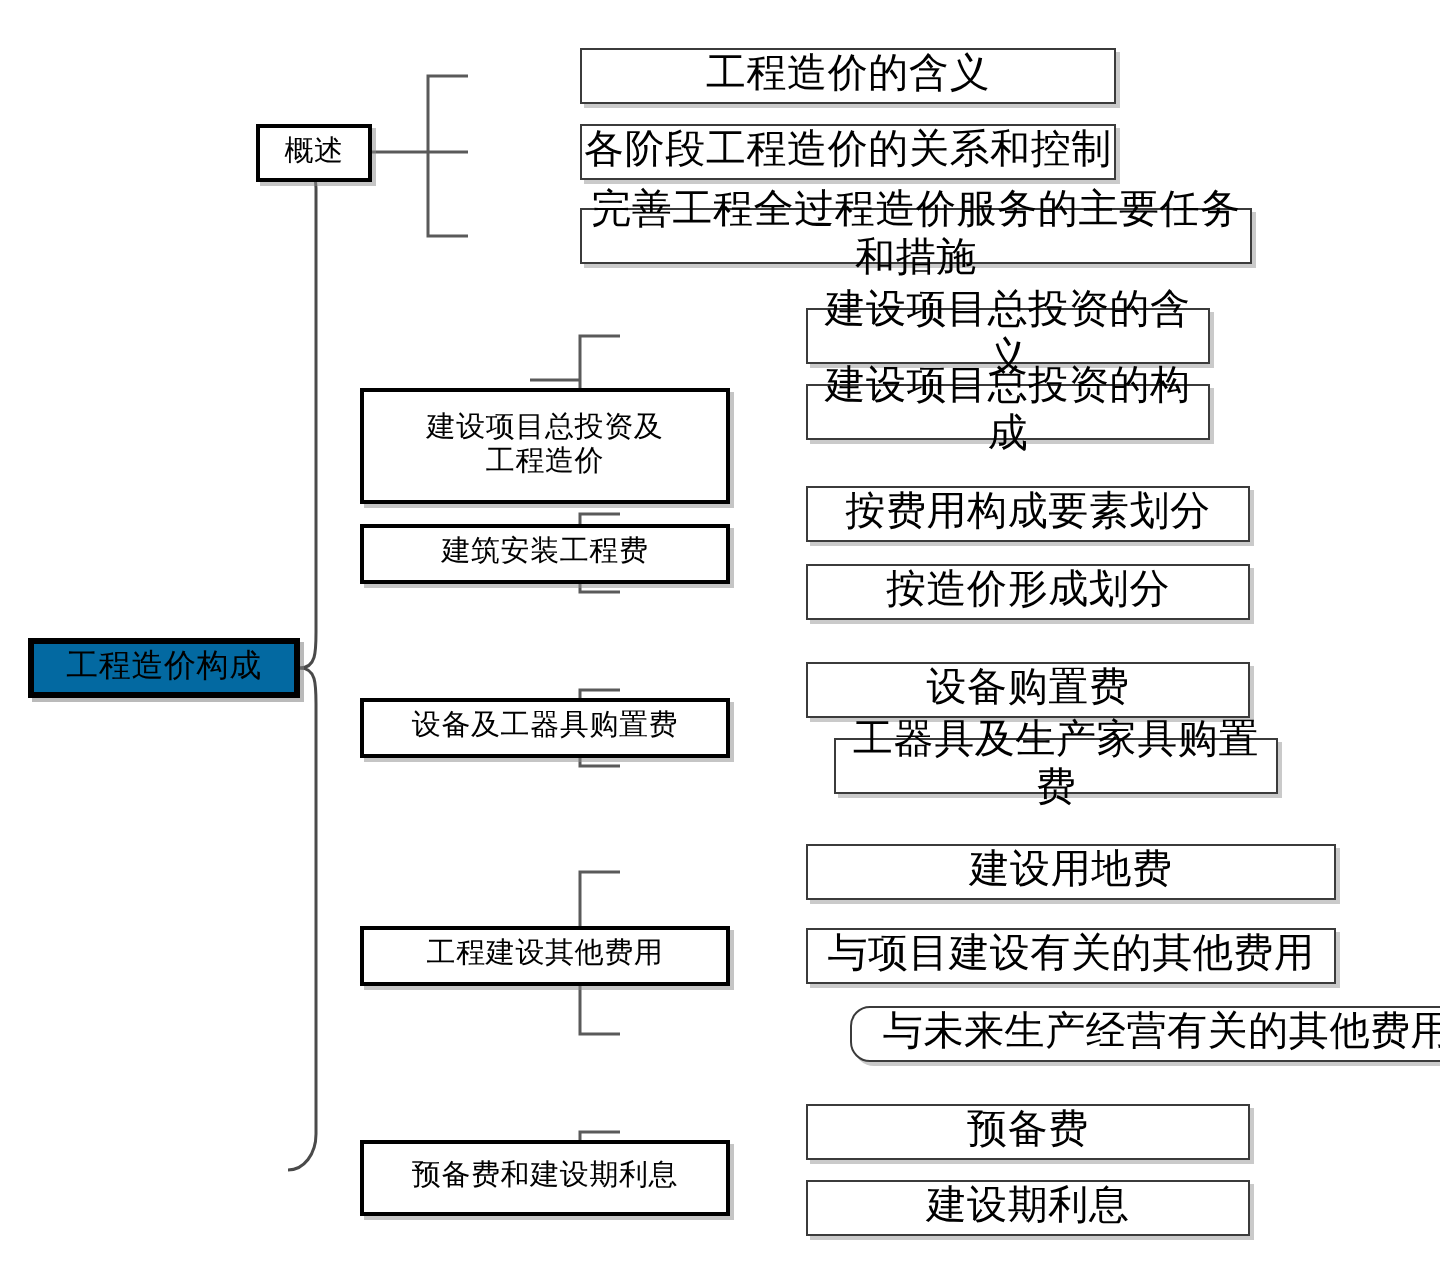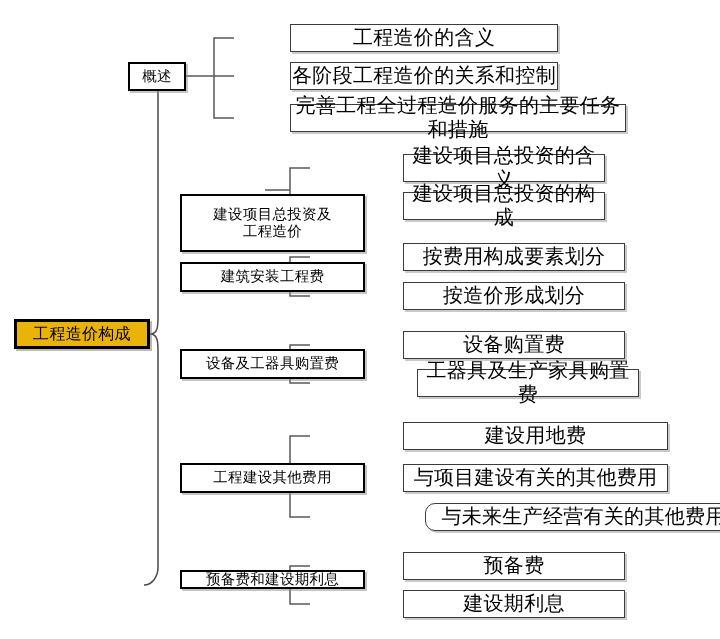--- a/index.html
+++ b/index.html
@@ -33,21 +33,21 @@
     justify-content: center;
     text-align: center;
     background: #ffffff;
     color: #000000;
     line-height: 1.18;
     white-space: pre-line;
     letter-spacing: 0.3px;
   }
   .node.root {
     border: 3px solid #000000;
-    background: #eab308;
+    background: #0369a1;
     font-size: 16px;
     box-shadow: 2px 2px 0 rgba(130,130,130,0.55);
   }
   .node.lvl2 {
     border: 2px solid #000000;
     font-size: 14.5px;
     box-shadow: 2px 2px 0 rgba(140,140,140,0.5);
   }
   .node.lvl3 {
     border: 1.6px solid #3b3b3b;
@@ -106,18 +106,18 @@
 
   <div class="node lvl3" style="left:403px; top:331px; width:222px; height:28px;">设备购置费</div>
   <div class="node lvl3" style="left:403px; top:369px; width:222px; height:28px;margin-left:14px;">工器具及生产家具购置费</div>
 
   <div class="node lvl2" style="left:180px; top:463px; width:185px; height:30px;">工程建设其他费用</div>
 
   <div class="node lvl3" style="left:403px; top:422px; width:265px; height:28px;">建设用地费</div>
   <div class="node lvl3" style="left:403px; top:464px; width:265px; height:28px;">与项目建设有关的其他费用</div>
   <div class="node lvl3" style="left:425px; top:503px; width:317px; height:28px;border-radius:10px;">与未来生产经营有关的其他费用</div>
 
-  <div class="node lvl2" style="left:180px; top:570px; width:185px; height:19px;">预备费和建设期利息</div>
+  <div class="node lvl2" style="left:180px; top:570px; width:185px; height:38px;">预备费和建设期利息</div>
 
   <div class="node lvl3" style="left:403px; top:552px; width:222px; height:28px;">预备费</div>
   <div class="node lvl3" style="left:403px; top:590px; width:222px; height:28px;">建设期利息</div>
 
 </div>
 
 </body></html>

